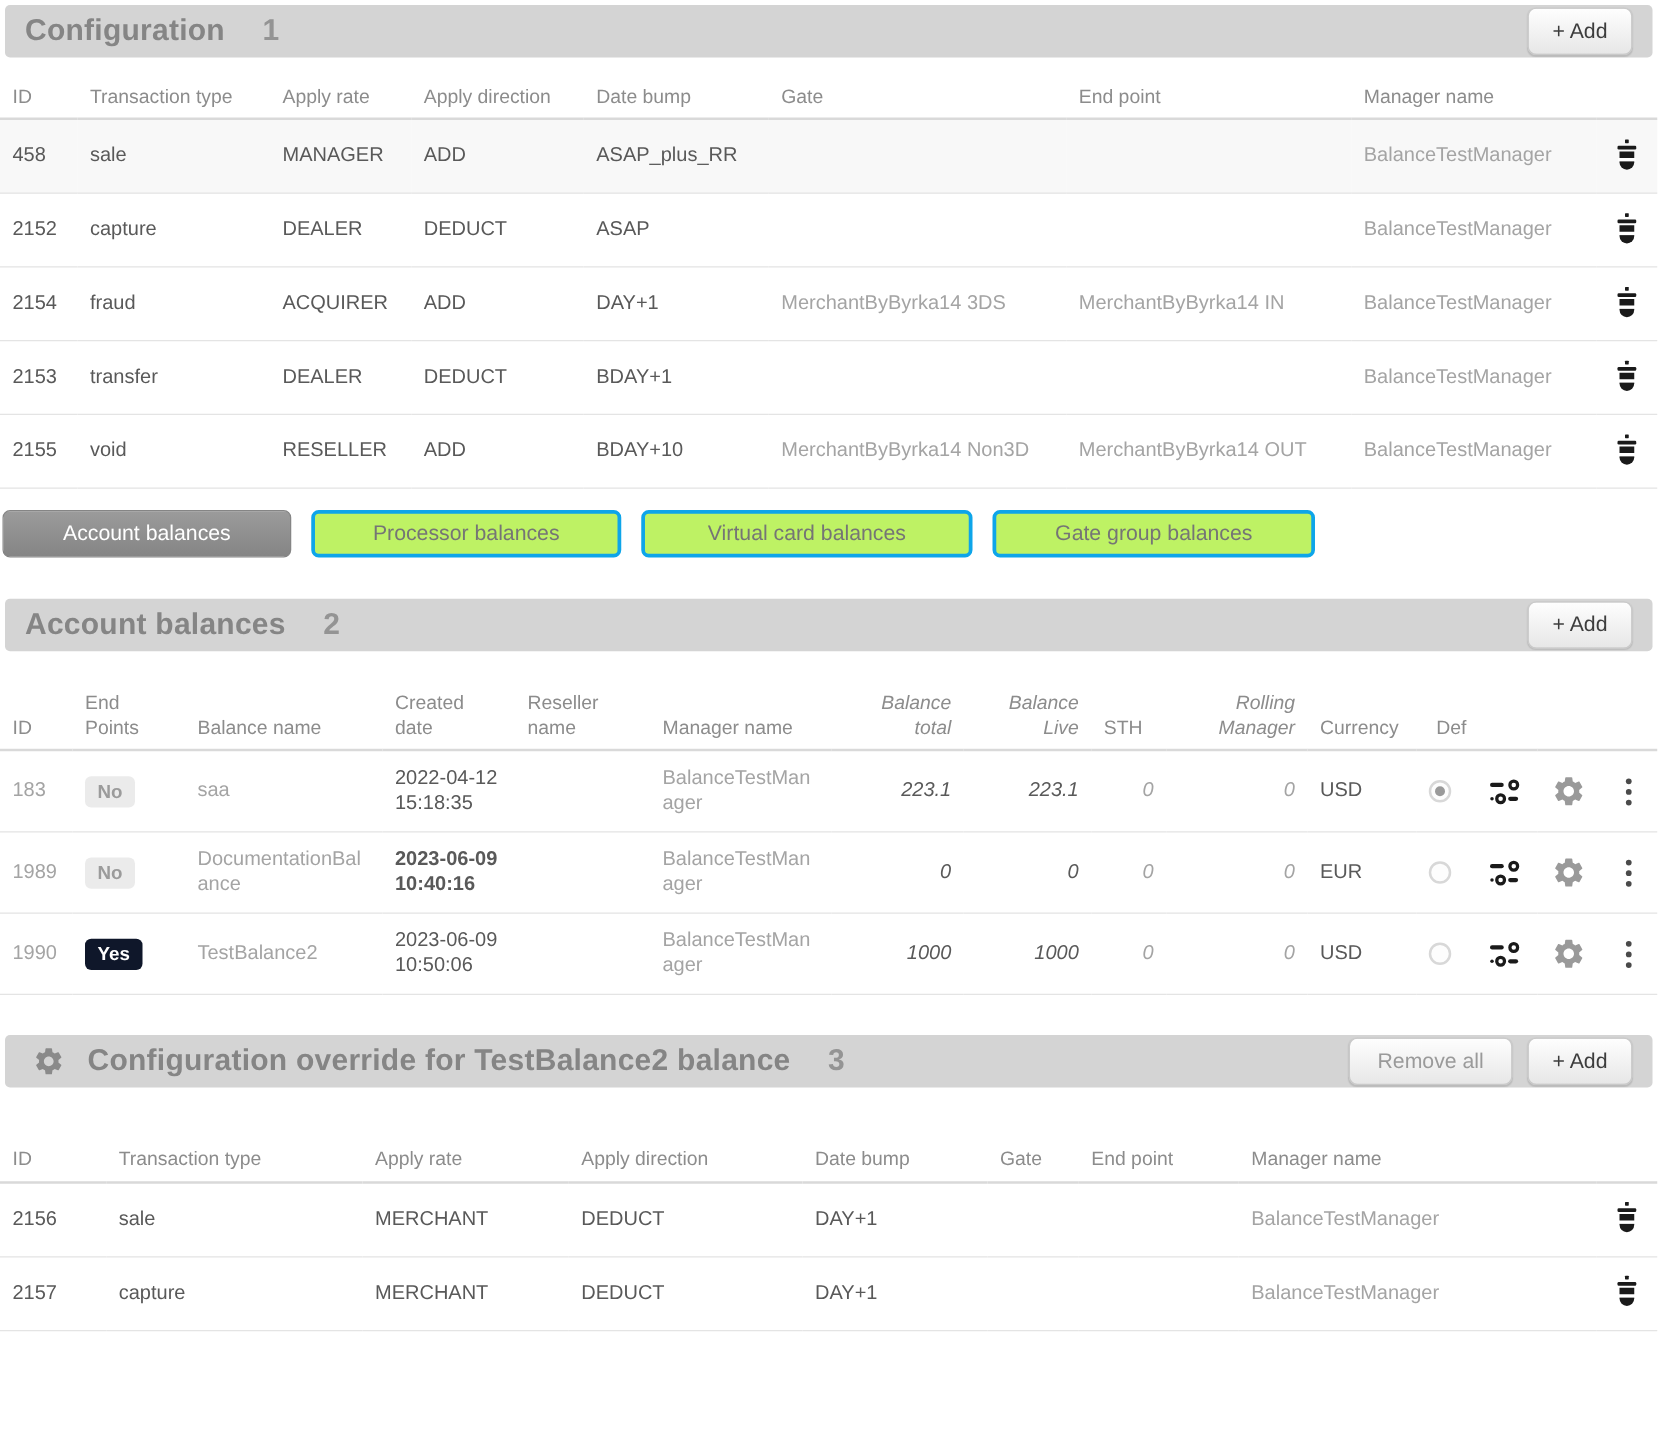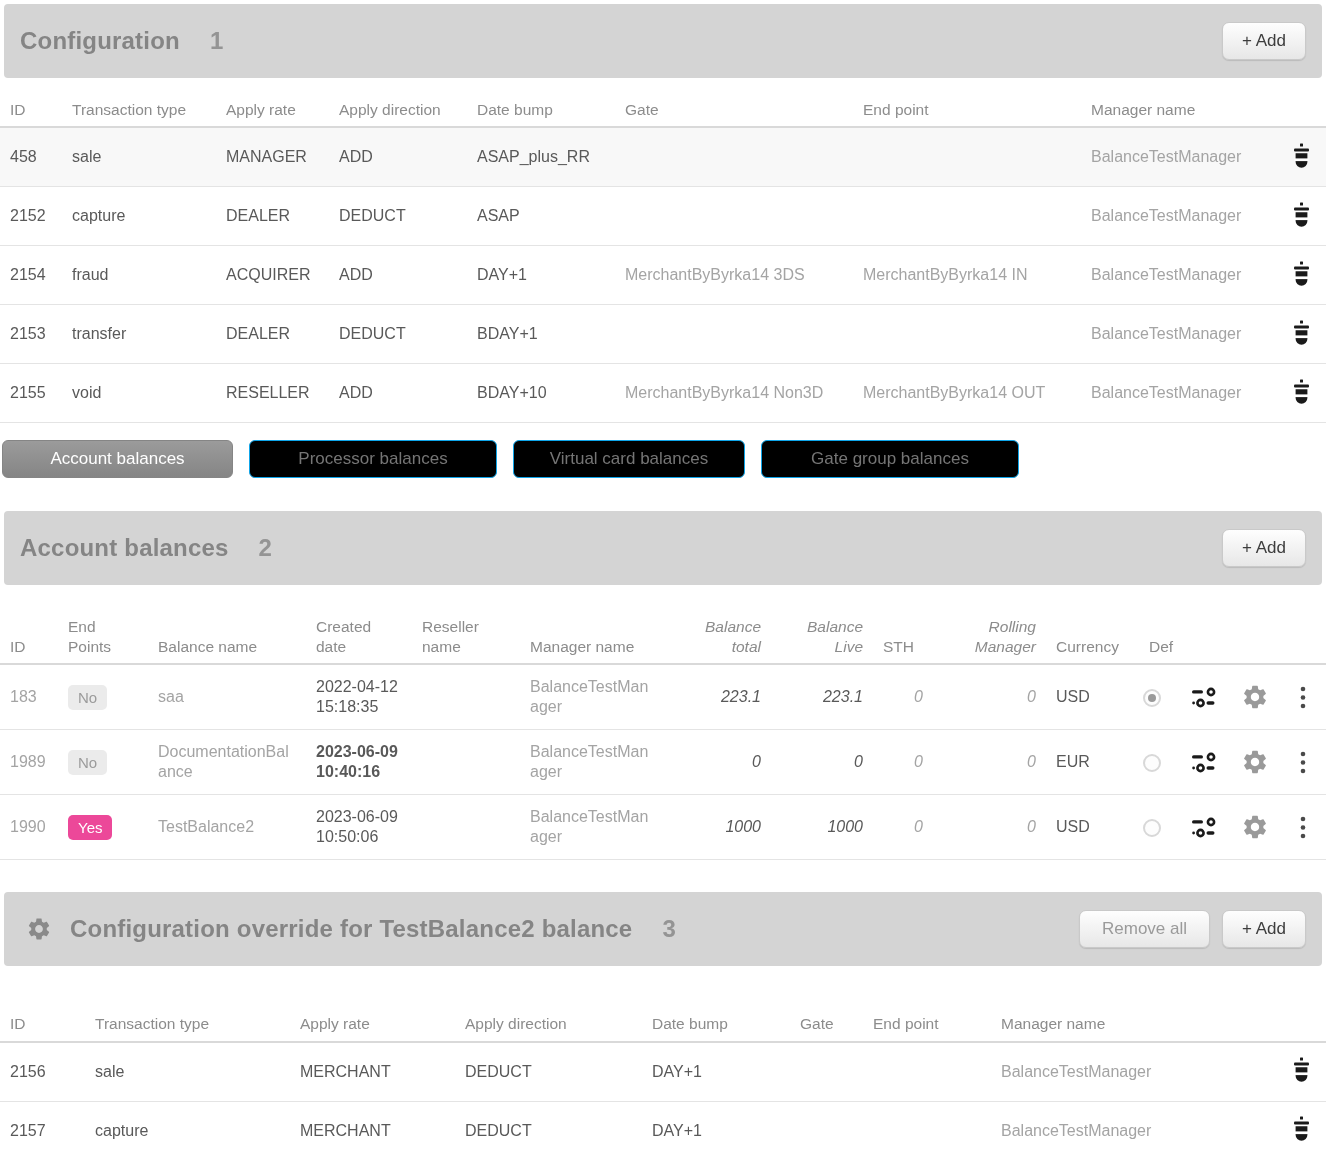--- a/index.html
+++ b/index.html
@@ -6,21 +6,21 @@
   html,body { margin:0; padding:0; }
   body {
     width:1326px; height:1150px; overflow:hidden;
     background:#ffffff;
     font-family:"Liberation Sans", sans-serif;
     -webkit-font-smoothing:antialiased;
   }
 
   
   .band {
-    margin:0 4px; height:74px;
+    margin:0 4px; height:42px;
     background:#d4d4d4; border-radius:4px;
     display:flex; align-items:center;
     padding:0 16px;
   }
   .band--first { margin-top:4px; }
   .band-title { font-size:24px; font-weight:bold; color:#858585; letter-spacing:.2px; }
   .band-count { font-size:24px; font-weight:bold; color:#949494; margin-left:30px; }
   .band-gear { margin-right:18px; margin-left:6px; display:flex; align-items:center; color:#8a8a8a; }
   .band-spacer { margin-left:auto; }
 
@@ -55,37 +55,37 @@
   
   .t2 { margin-top:24px; }
   .t2 tbody td { padding:12px 10px; }
   th.pad-l, td.pad-l { padding-left:16px; }
 
   .t3 { margin-top:28px; }
   .t3 thead th { padding-top:20px; }
 
   
   .badge {
-    display:inline-block; font-size:15px; padding:5px 10px; border-radius:5px; line-height:1;
+    display:inline-block; font-size:15px; padding:5px 10px; border-radius:5px; line-height:1;font-weight:bold;
   }
   .badge--no  { background:#ebebeb; color:#9b9b9b; }
-  .badge--yes { background:#ec4899; color:#ffffff; }
+  .badge--yes { background:#0f172a; color:#ffffff; }
 
   
   .tabs { margin:17px 2px 0; display:flex; gap:16px; }
   .tab {
     height:38px; display:flex; align-items:center; justify-content:center;
     border-radius:6px; font-size:17px; color:#757575;
-    background:#000000; border:1px solid #0ea5e9; cursor:pointer;
+    background:#bef264; border:3px solid #0ea5e9; cursor:pointer;
   }
   .tab--active {
     background:linear-gradient(#9b9b9b,#858585);
     border:1px solid #858585; color:#ffffff;
   }
-  .tab-1 { width:231px; } .tab-2 { width:248px; } .tab-3 { width:232px; } .tab-4 { width:258px; }
+  .tab-1 { width:231px; } .tab-2 { width:248px; } .tab-3 { width:265px; } .tab-4 { width:258px; }
 
   .gap-tabs-band { height:33px; }
   .gap-band3 { height:32px; }
 
   
   .icon-btn { background:none; border:none; padding:0; cursor:pointer; display:inline-flex; align-items:center; justify-content:center; vertical-align:middle; }
   .trash-svg { color:#1a1a1a; }
   .sliders-svg { color:#1a1a1a; }
   .gear-svg { color:#9a9a9a; }
   .kebab-svg { color:#4a4a4a; }

